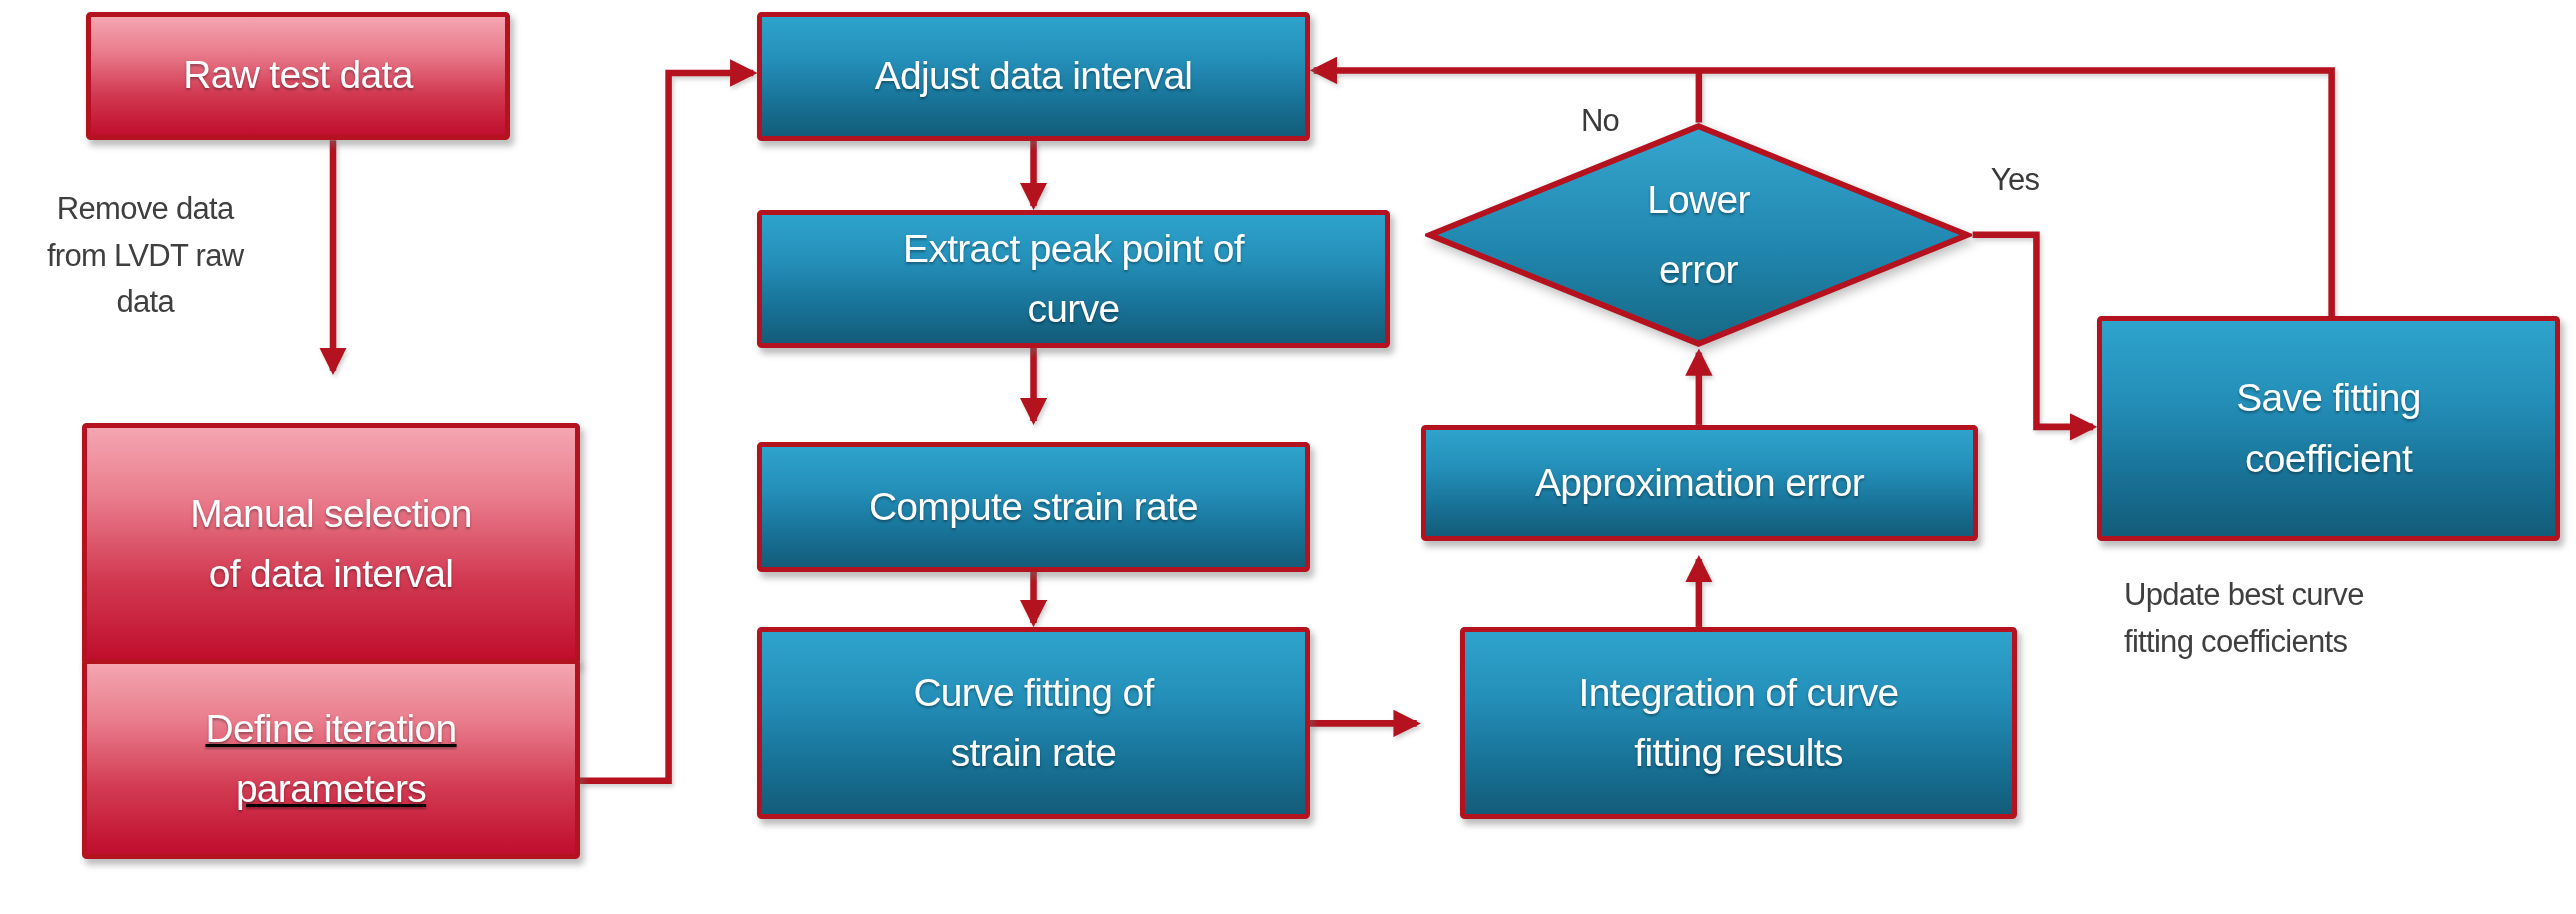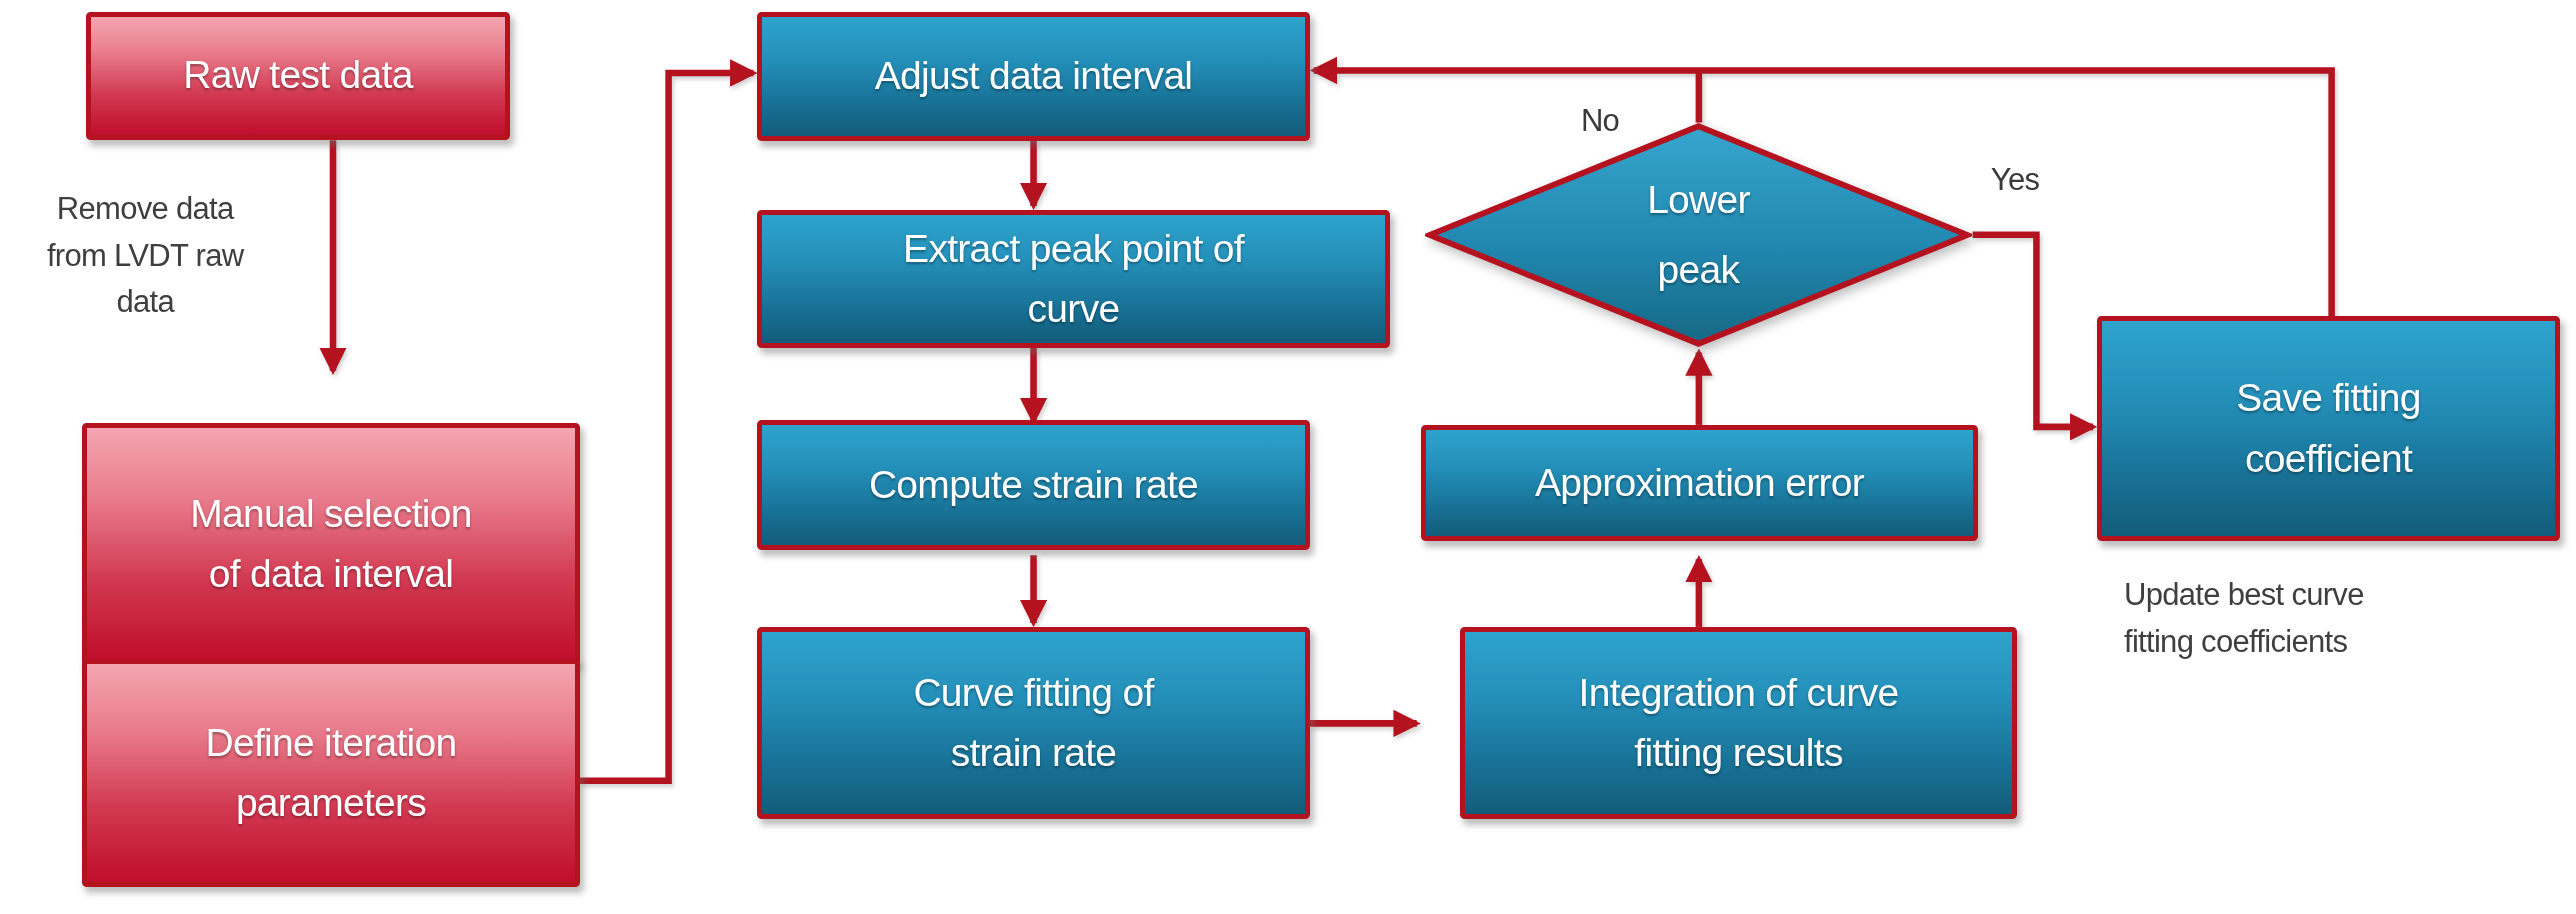--- a/index.html
+++ b/index.html
@@ -88,35 +88,35 @@
 
   <div class="node red" style="left:86px;top:11.7px;width:424px;height:128px;">
     <div class="label">Raw test data</div>
   </div>
 
   <div class="node red" style="left:82px;top:375px;width:498px;height:242px;margin-top:48px;">
     <div class="label">Manual selection
 of data interval</div>
   </div>
 
-  <div class="node red" style="left:82px;top:659px;width:498px;height:228px;">
+  <div class="node red" style="left:82px;top:659px;width:498px;height:200px;text-decoration:underline;">
     <div class="label">Define iteration
 parameters</div>
   </div>
 
   <div class="node blue" style="left:757px;top:11.7px;width:553px;height:129px;">
     <div class="label">Adjust data interval</div>
   </div>
 
   <div class="node blue" style="left:757px;top:210px;width:633px;height:138px;">
     <div class="label">Extract peak point of
 curve</div>
   </div>
 
-  <div class="node blue" style="left:757px;top:420px;width:553px;height:130px;">
+  <div class="node blue" style="left:757px;top:442px;width:553px;height:130px;">
     <div class="label">Compute strain rate</div>
   </div>
 
   <div class="node blue" style="left:757px;top:627px;width:553px;height:192px;">
     <div class="label">Curve fitting of
 strain rate</div>
   </div>
 
   <div class="node blue" style="left:1421px;top:627px;width:557px;height:192px;margin-left:39px;">
     <div class="label">Integration of curve
@@ -125,21 +125,21 @@
 
   <div class="node blue" style="left:1421px;top:425px;width:557px;height:116px;">
     <div class="label">Approximation error</div>
   </div>
 
   <div class="diamond-wrap" style="left:1425px;top:123px;width:547px;height:224px;">
     <svg width="547" height="224" viewBox="0 0 840 344">
       <polygon points="420,5 833,172 420,339 7,172" fill="url(#diamondGrad)" stroke="#b5121f" stroke-width="9" stroke-linejoin="miter"></polygon>
     </svg>
     <div class="diamond-label">Lower
-peak</div>
+error</div>
   </div>
 
   <div class="node blue" style="left:2097px;top:316px;width:463px;height:225px;">
     <div class="label">Save fitting
 coefficient</div>
   </div>
 
   <div class="note center" style="left:5.2px;top:186px;width:280px;">Remove data
 from LVDT raw
 data</div>

